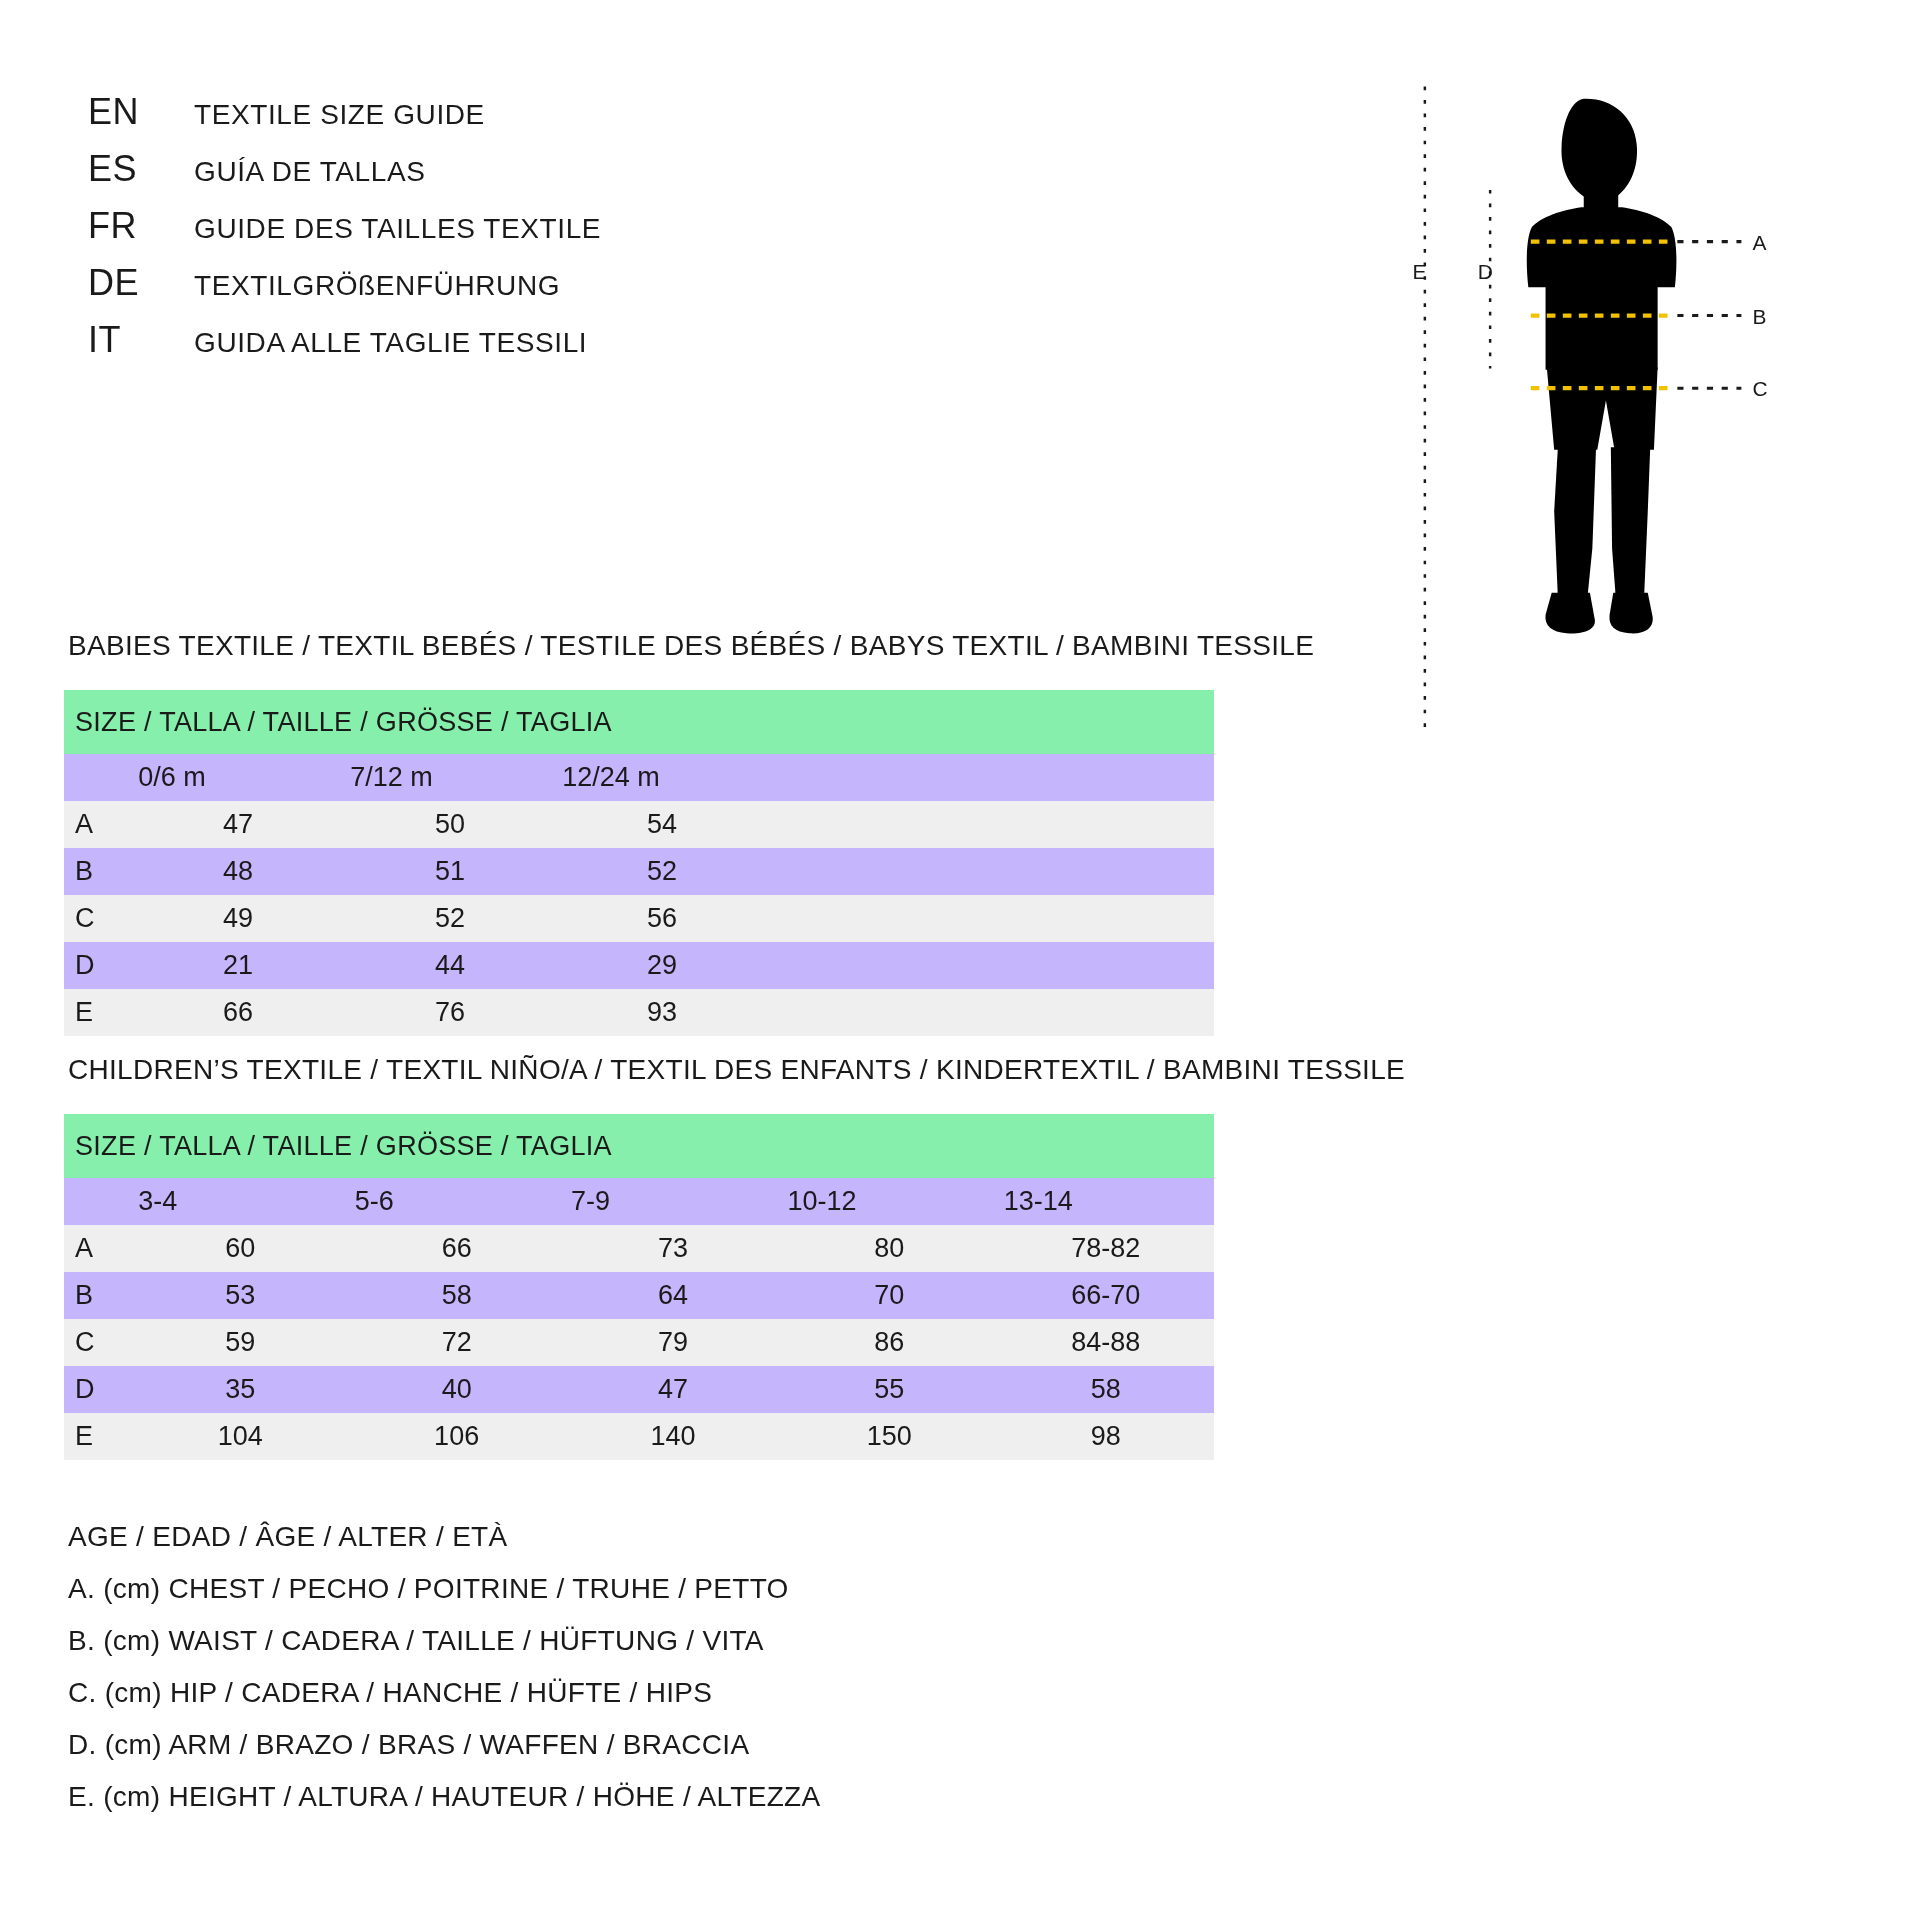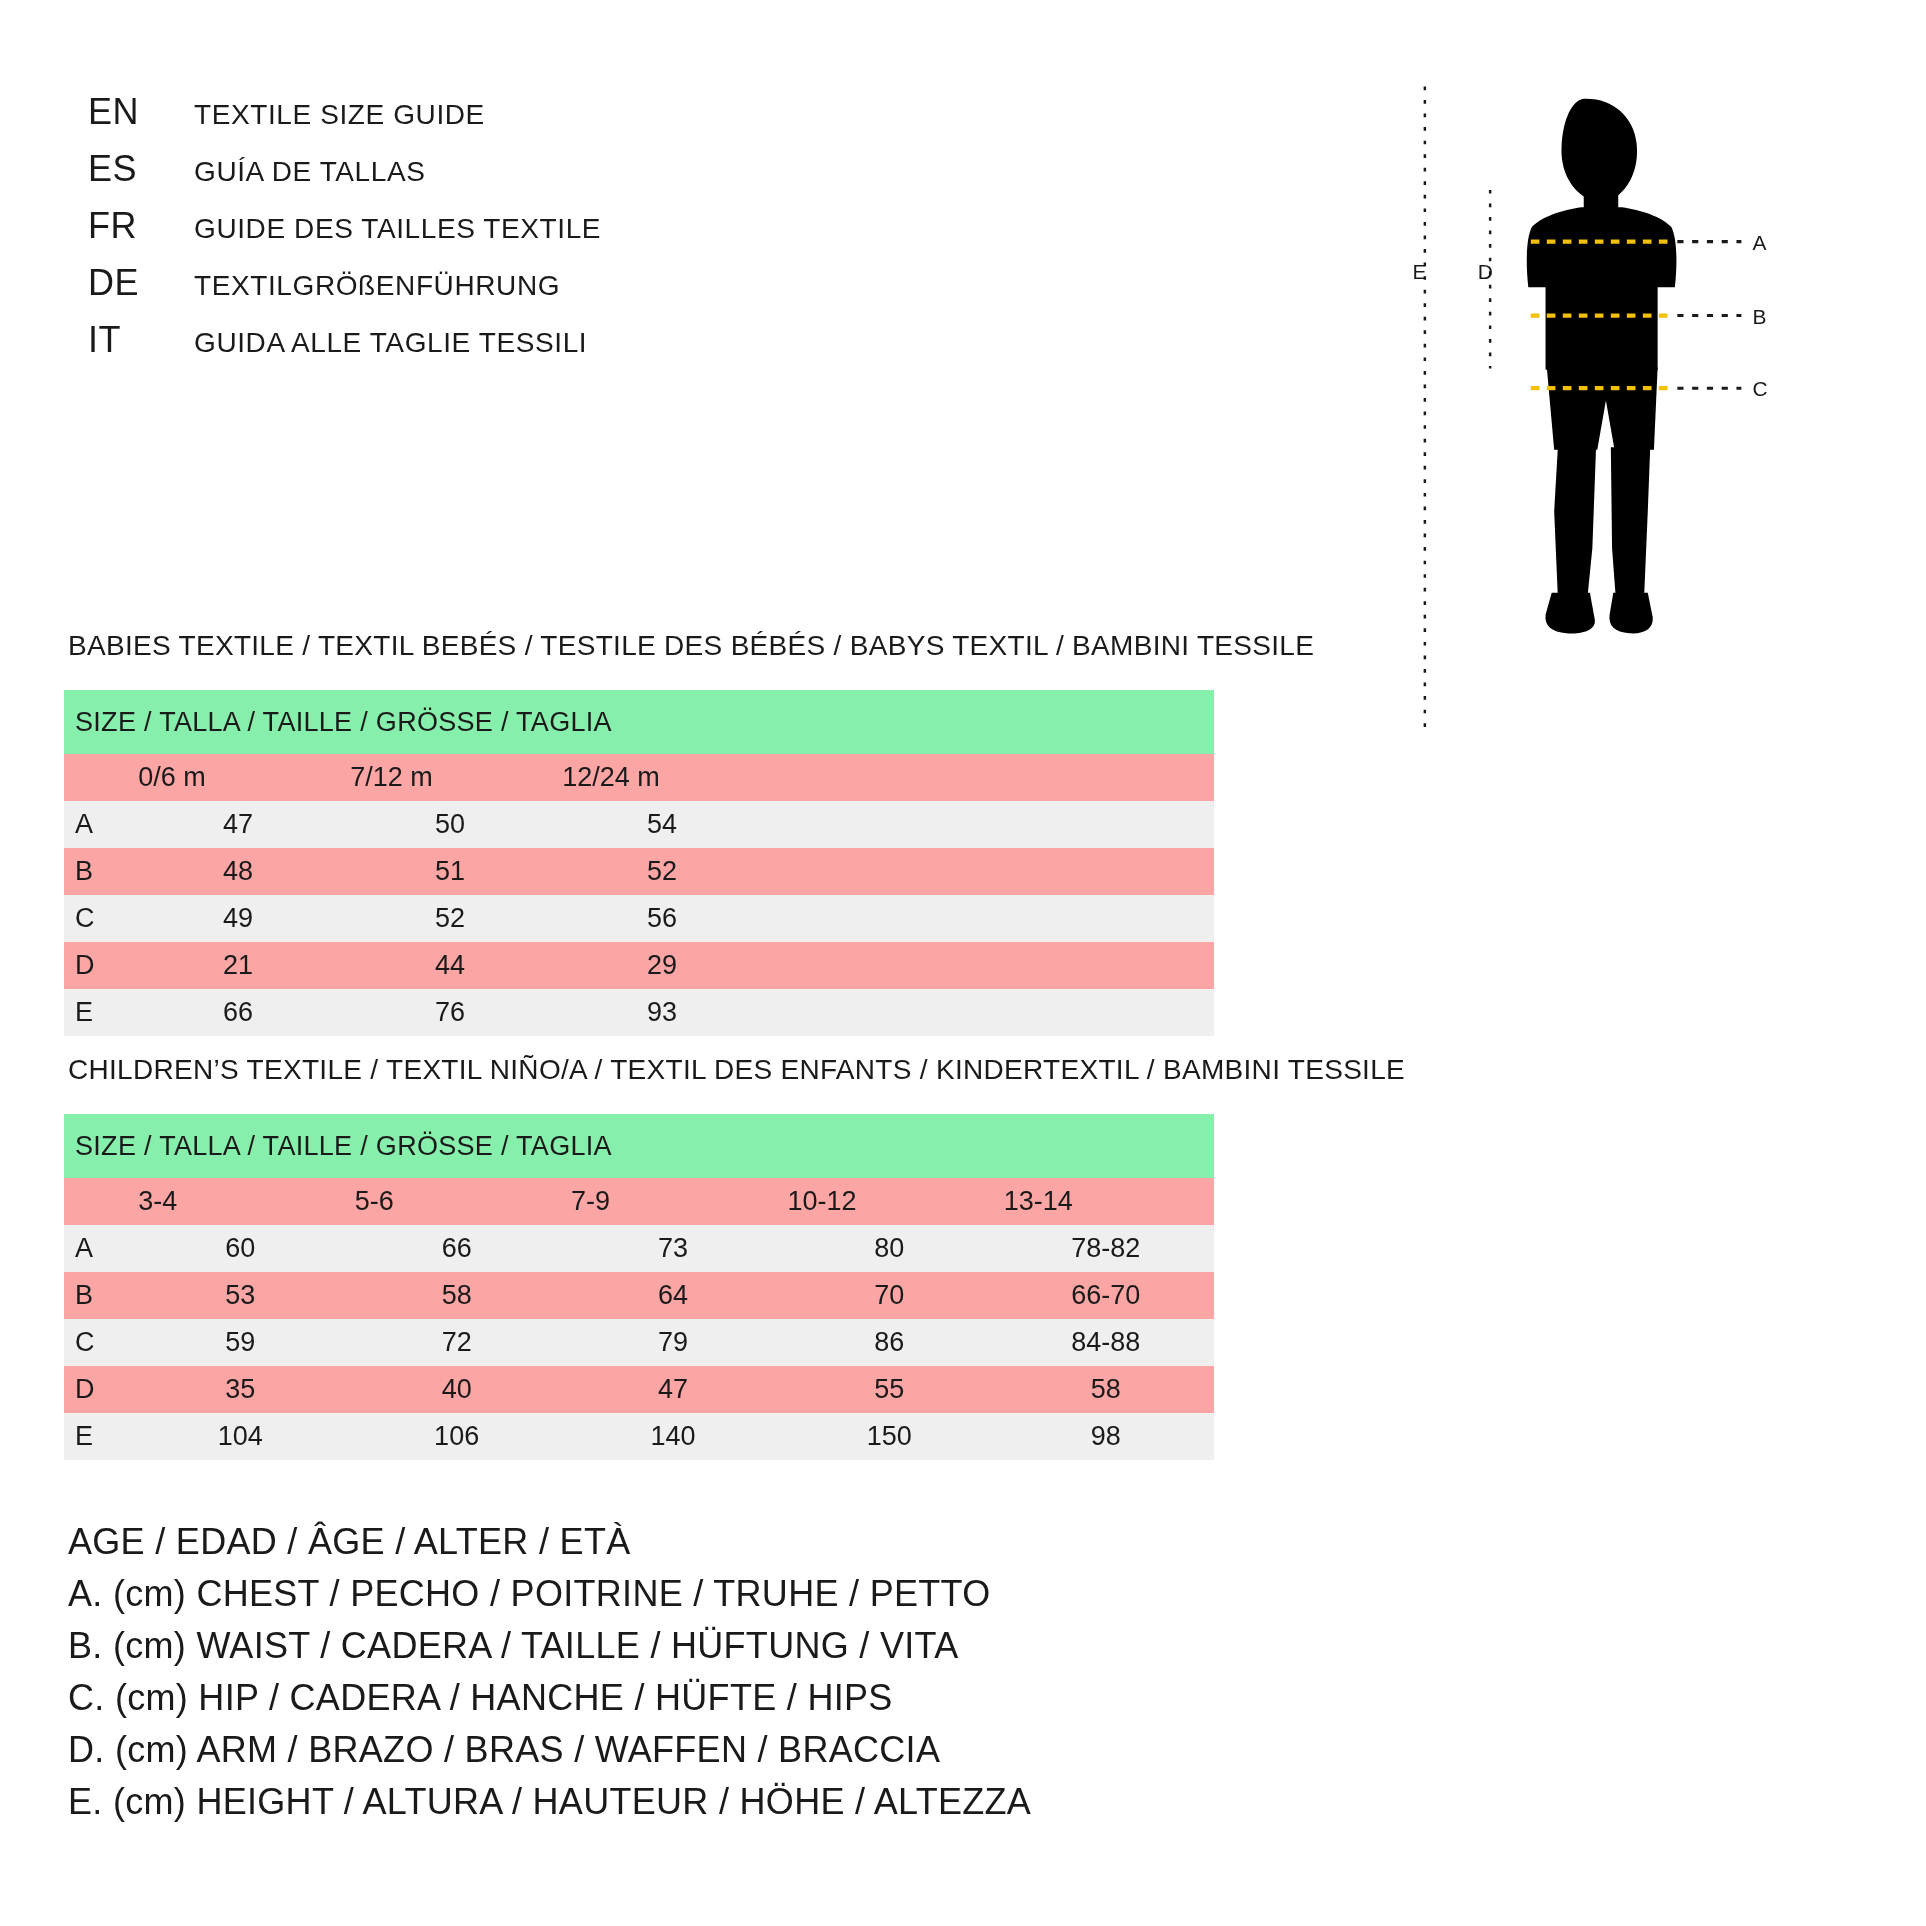--- a/index.html
+++ b/index.html
@@ -83,40 +83,40 @@
   .size-table .colhdr {
     padding-left: 6.2px;
   }
   .size-table .val {
     text-align: center;
   }
   .size-table tr.shaded td {
     background: #efefef;
   }
   .size-table tr.plain td {
-    background: #fca5a5;
+    background: #c4b5fd;
   }
 
   
   #babies-table col.c0 { width: 68px; }
   #babies-table col.cx { width: 212px; }
   #babies-table col.tail { width: 446px; }
 
   
   #children-table col.c0 { width: 68px; }
   #children-table col.cx { width: 216px; }
 
   
   .legend {
     position: absolute;
     left: 68px;
     top: 1521px;
   }
   .legend-line {
-    font-size: 36px;
+    font-size: 28px;
     height: 52px;
     letter-spacing: 0.3px;
   }
 
   
   .fig-letter {
     font-family: "Liberation Sans", sans-serif;
     font-size: 34px;
     fill: #1a1a1a;
   }

